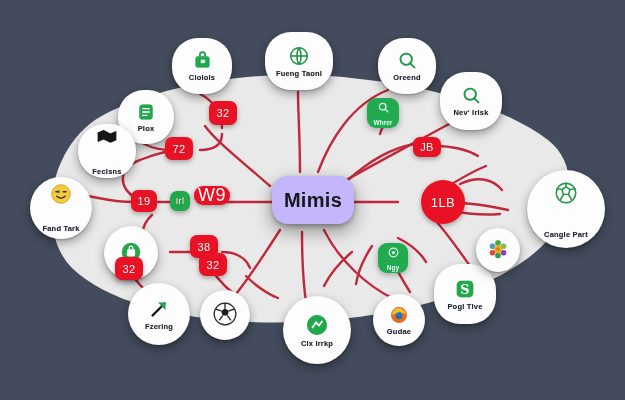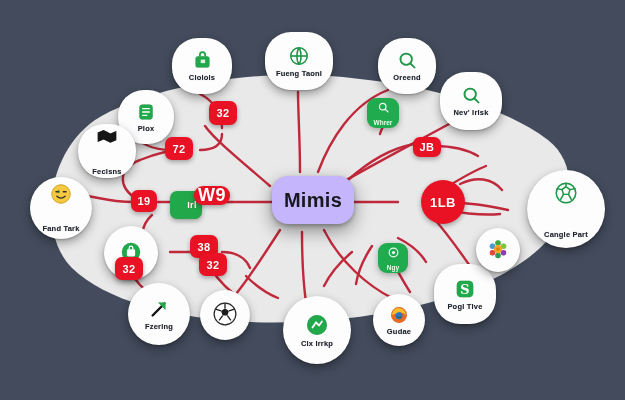--- a/index.html
+++ b/index.html
@@ -39,21 +39,21 @@
     transform:scaleY(1.05);
   }
   .node.round{border-radius:50%;}
 
   
   .badge{
     position:absolute;
     background:#e81224;
     color:#fff;
     font-size:11px;
-    font-weight:700;
+    font-weight:400;
     border-radius:7px;
     display:flex;align-items:center;justify-content:center;
     box-shadow:0 2px 5px rgba(0,0,0,.32);
     letter-spacing:.4px;
     text-shadow:0 0 1px rgba(180,0,0,.6);
   }
   .badge.circle{border-radius:50%;}
   .badge.green{background:#20a84a;}
 
   
@@ -324,21 +324,21 @@
           <circle cx="12" cy="12" r="3" fill="#eafaef" stroke="none"></circle>
       </svg>
     </span>
     <span class="tlbl">Ngy</span>
   </div>
 
   <div class="badge" style="left:165px;top:137px;width:28px;height:23px;">72</div>
 
   <div class="badge" style="left:131px;top:190px;width:26px;height:22px;">19</div>
 
-  <div class="badge green" style="left:170px;top:191px;width:20px;height:28px;font-size:9px;padding-left:12px;">Irl</div>
+  <div class="badge green" style="left:170px;top:191px;width:20px;height:20px;font-size:9px;">Irl</div>
 
   <div class="badge" style="left:194px;top:186px;width:36px;height:19px;font-size:18px;border-radius:9px;">W9</div>
 
   <div class="badge" style="left:115px;top:257px;width:28px;height:23px;">32</div>
 
   <div class="badge" style="left:190px;top:235px;width:28px;height:23px;">38</div>
 
   <div class="badge" style="left:199px;top:253px;width:28px;height:23px;">32</div>
 
   <div class="badge" style="left:209px;top:101px;width:28px;height:24px;">32</div>

